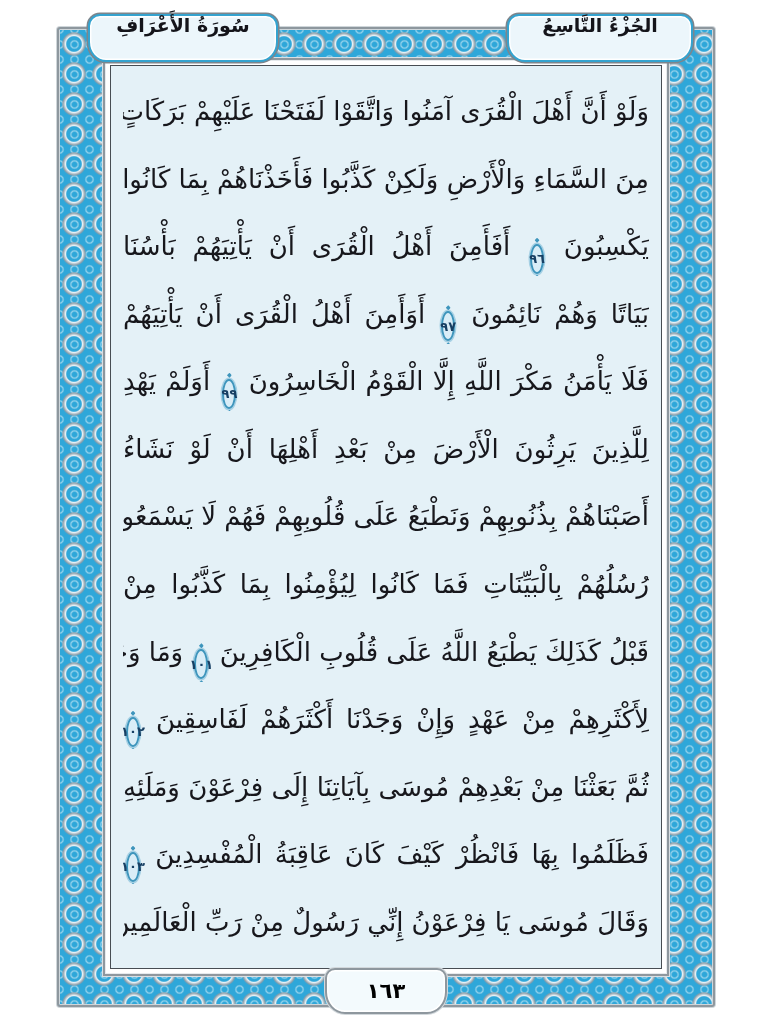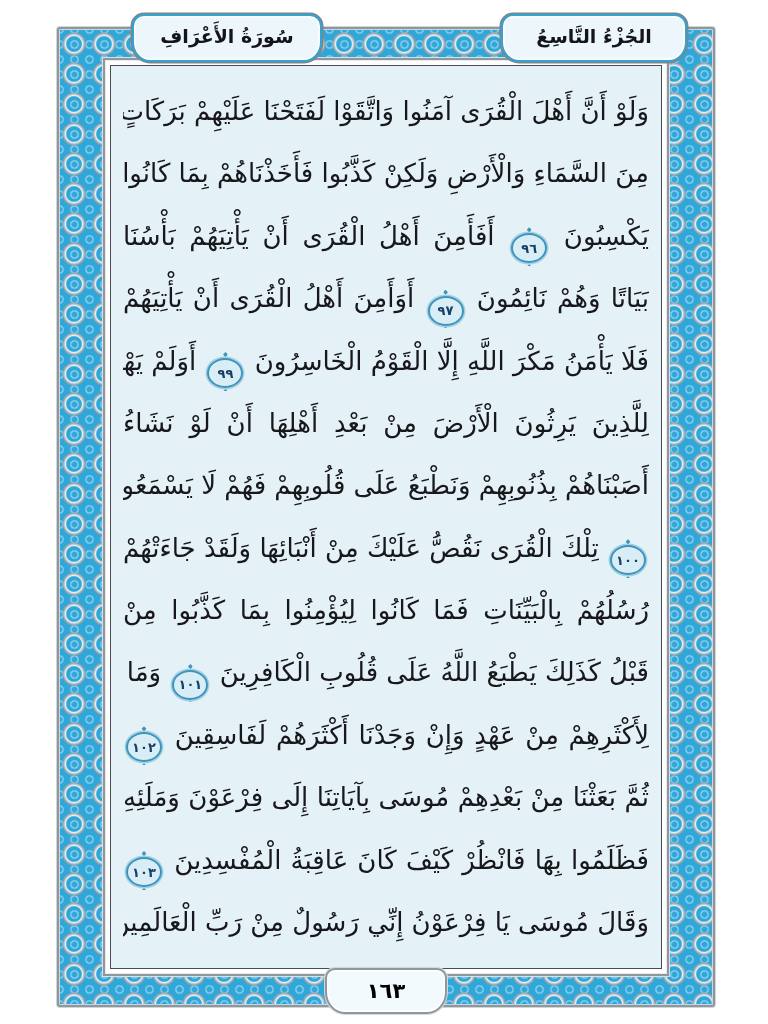--- a/index.html
+++ b/index.html
@@ -30,48 +30,48 @@
     background:#e4f1f7;border:1.5px solid #474d53;
     padding:16px 12px;box-sizing:border-box;
     display:flex;flex-direction:column;justify-content:space-between;
   }
   
   .tab{
     position:absolute;top:-15px;height:44px;z-index:5;
     background:#ecf6fb;border:2px solid #35a3cf;
     box-shadow:0 0 0 1.5px #7d858c, inset 0 0 0 1.5px #ffffff;
     border-radius:12px 12px 18px 18px / 12px 12px 20px 20px;
-    display:flex;align-items:center;justify-content:center;margin-left:44px;
+    display:flex;align-items:flex-start;justify-content:center;
   }
   .tab .tab-label{
     font-size:19px;font-weight:bold;color:#14141a;letter-spacing:0;
     line-height:1;padding-bottom:4px;
   }
   .tab-surah{left:29px;width:186px;}
-  .tab-juz{right:26px;width:182px;}
+  .tab-juz{right:20px;width:182px;}
   .page-tab{
     position:absolute;bottom:-9px;left:50%;transform:translateX(-50%);
     width:118px;height:42px;z-index:5;
     background:#f3fafd;border:2px solid #8e979e;
     box-shadow:0 0 0 1px #d2d8dc, inset 0 0 0 1.5px #ffffff;
     border-radius:10px 10px 20px 20px / 10px 10px 22px 22px;
     display:flex;align-items:center;justify-content:center;
   }
   .page-tab .page-num{font-size:21px;font-weight:bold;color:#000000;line-height:1;}
   
   .line{
     direction:rtl;
     height:59px;line-height:59px;
     font-size:26px;color:#17171c;
     text-align:justify;text-align-last:justify;
     overflow:hidden;white-space:nowrap;
   }
   .ayah{
     position:relative;display:inline-flex;align-items:center;justify-content:center;
-    width:36px;height:30px;border-radius:50%;box-sizing:border-box;
+    width:14px;height:30px;border-radius:50%;box-sizing:border-box;
     background:#d9edf7;border:2px solid #3e95bc;
     box-shadow:0 0 0 1.5px #a5d0e4;
     color:#173f63;font-size:13px;font-weight:bold;
     vertical-align:-8px;margin:0 3px;line-height:1;
   }
   .ayah::before,.ayah::after{
     content:"";position:absolute;left:50%;transform:translateX(-50%);
     width:5px;height:5px;background:#3e95bc;
     clip-path:polygon(50% 0,100% 50%,50% 100%,0 50%);
   }
@@ -94,21 +94,20 @@
   <div class="hole"></div>
 
   <div class="text-area">
       <div class="line"><span>وَلَوْ أَنَّ أَهْلَ الْقُرَى آمَنُوا وَاتَّقَوْا لَفَتَحْنَا عَلَيْهِمْ بَرَكَاتٍ</span> </div>
       <div class="line"><span>مِنَ السَّمَاءِ وَالْأَرْضِ وَلَكِنْ كَذَّبُوا فَأَخَذْنَاهُمْ بِمَا كَانُوا</span> </div>
       <div class="line"><span>يَكْسِبُونَ</span> <span class="ayah">٩٦</span> <span>أَفَأَمِنَ أَهْلُ الْقُرَى أَنْ يَأْتِيَهُمْ بَأْسُنَا</span> </div>
       <div class="line"><span>بَيَاتًا وَهُمْ نَائِمُونَ</span> <span class="ayah">٩٧</span> <span>أَوَأَمِنَ أَهْلُ الْقُرَى أَنْ يَأْتِيَهُمْ</span> </div>
       <div class="line"><span>فَلَا يَأْمَنُ مَكْرَ اللَّهِ إِلَّا الْقَوْمُ الْخَاسِرُونَ</span> <span class="ayah">٩٩</span> <span>أَوَلَمْ يَهْدِ</span> </div>
       <div class="line"><span>لِلَّذِينَ يَرِثُونَ الْأَرْضَ مِنْ بَعْدِ أَهْلِهَا أَنْ لَوْ نَشَاءُ</span> </div>
       <div class="line"><span>أَصَبْنَاهُمْ بِذُنُوبِهِمْ وَنَطْبَعُ عَلَى قُلُوبِهِمْ فَهُمْ لَا يَسْمَعُونَ</span> </div>
-      <div class="line"><span class="ayah">١٠٠</span> <span>تِلْكَ الْقُرَى نَقُصُّ عَلَيْكَ مِنْ أَنْبَائِهَا وَلَقَدْ جَاءَتْهُمْ</span> </div>
       <div class="line"><span>رُسُلُهُمْ بِالْبَيِّنَاتِ فَمَا كَانُوا لِيُؤْمِنُوا بِمَا كَذَّبُوا مِنْ</span> </div>
       <div class="line"><span>قَبْلُ كَذَلِكَ يَطْبَعُ اللَّهُ عَلَى قُلُوبِ الْكَافِرِينَ</span> <span class="ayah">١٠١</span> <span>وَمَا وَجَدْنَا</span> </div>
       <div class="line"><span>لِأَكْثَرِهِمْ مِنْ عَهْدٍ وَإِنْ وَجَدْنَا أَكْثَرَهُمْ لَفَاسِقِينَ</span> <span class="ayah">١٠٢</span> </div>
       <div class="line"><span>ثُمَّ بَعَثْنَا مِنْ بَعْدِهِمْ مُوسَى بِآيَاتِنَا إِلَى فِرْعَوْنَ وَمَلَئِهِ</span> </div>
       <div class="line"><span>فَظَلَمُوا بِهَا فَانْظُرْ كَيْفَ كَانَ عَاقِبَةُ الْمُفْسِدِينَ</span> <span class="ayah">١٠٣</span> </div>
       <div class="line"><span>وَقَالَ مُوسَى يَا فِرْعَوْنُ إِنِّي رَسُولٌ مِنْ رَبِّ الْعَالَمِينَ</span>  </div>
     </div>
 
   <div class="page-tab">
     <span class="page-num">١٦٣</span>

